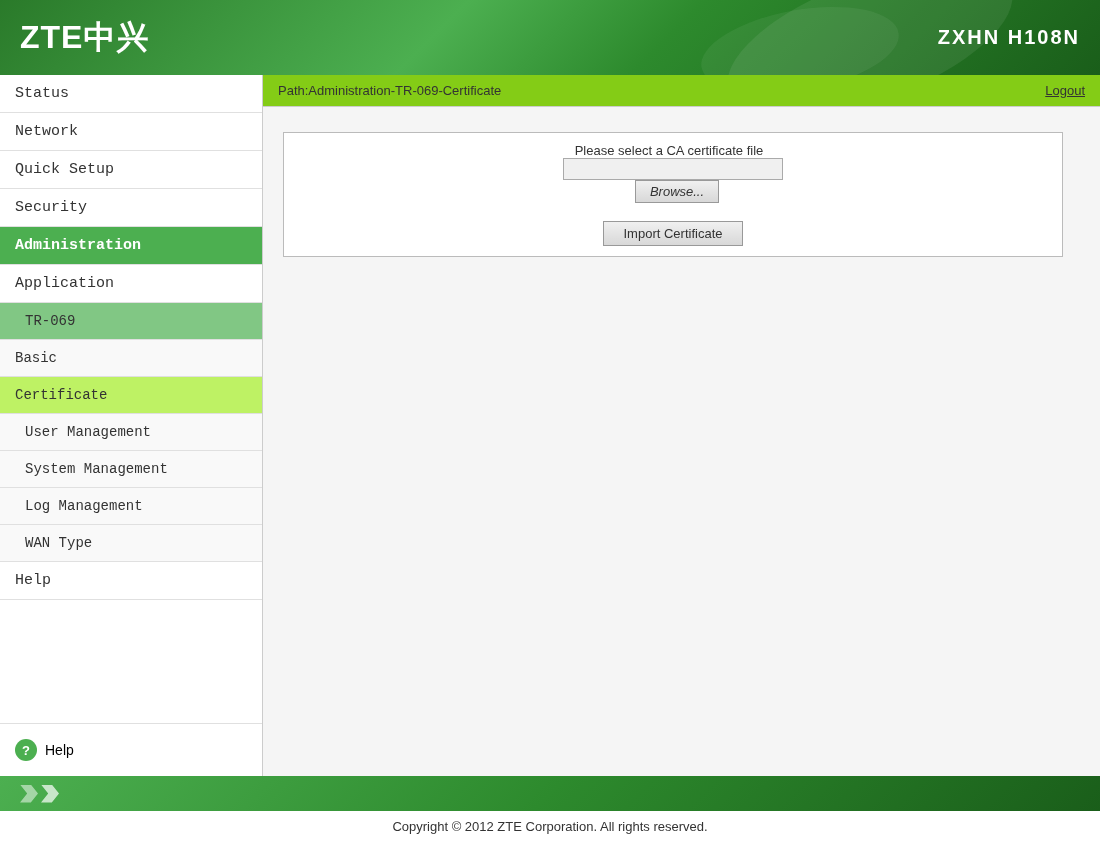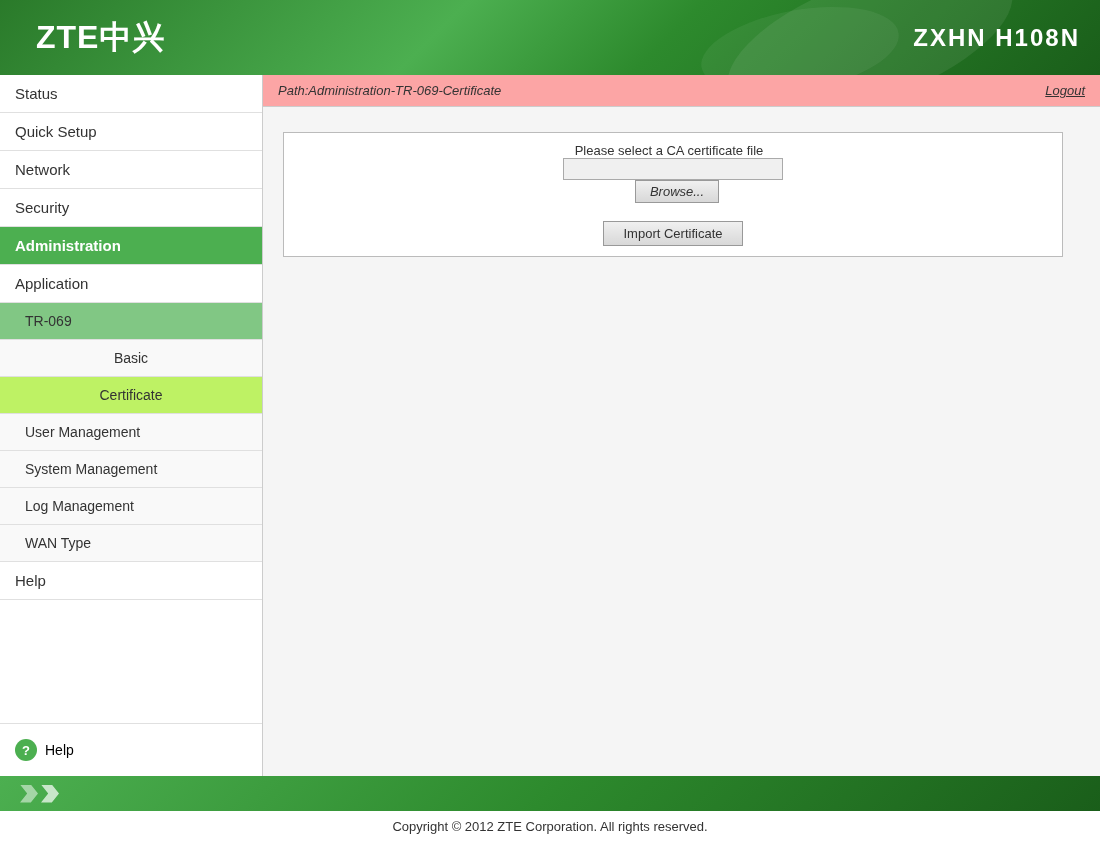--- a/index.html
+++ b/index.html
@@ -30,32 +30,31 @@
       position: absolute;
       top: 10px; right: 200px;
       width: 200px; height: 80px;
       background: rgba(255,255,255,0.06);
       border-radius: 50%;
       transform: rotate(-10deg);
     }
     .logo {
       display: flex;
       align-items: center;
-      margin-left: 16px;
     }
     .logo-text {
       color: white;
       font-size: 32px;
       font-weight: bold;
       font-family: Arial, sans-serif;
       letter-spacing: 1px;
     }
     .device-name {
       color: white;
-      font-size: 24px;
+      font-size: 20px;
       font-weight: bold;
       letter-spacing: 2px;
       position: relative;
       z-index: 1;
     }
 
     
     .main-container {
       display: flex;
       flex: 1;
@@ -66,20 +65,21 @@
     .sidebar {
       width: 263px;
       background: white;
       border-right: 1px solid #ccc;
       flex-shrink: 0;
       display: flex;
       flex-direction: column;
     }
     .sidebar-nav {
       flex: 1;
+      font-family: Liberation Mono, monospace;
     }
     .nav-item {
       padding: 10px 15px;
       border-bottom: 1px solid #e0e0e0;
       cursor: pointer;
       color: #333;
       font-size: 15px;
     }
     .nav-item.active-parent {
       background: #4caf50;
@@ -87,21 +87,20 @@
       font-weight: bold;
     }
     .nav-item.sub-item {
       padding-left: 25px;
       font-size: 14px;
       background: #f9f9f9;
     }
     .nav-item.sub-sub-item {
       font-size: 14px;
       background: #f9f9f9;
-      text-align: center;
     }
     .nav-item.sub-sub-active {
       background: #bef264;
       color: #333;
     }
     .nav-item.sub-active {
       background: #81c784;
       color: #333;
     }
     .sidebar-help {
@@ -126,27 +125,26 @@
     }
 
     
     .content-area {
       flex: 1;
       display: flex;
       flex-direction: column;
       background: #f5f5f5;
     }
     .content-header {
-      background: #fca5a5;
+      background: #84cc16;
       padding: 8px 15px;
       border-bottom: 1px solid #ccc;
       display: flex;
       justify-content: space-between;
       align-items: center;
-      font-style: italic;
     }
     .breadcrumb {
       color: #333;
       font-size: 13px;
     }
     .logout-link {
       color: #333;
       text-decoration: underline;
       cursor: pointer;
       font-size: 13px;
@@ -241,24 +239,24 @@
 
 <div class="main-container">
 
   <div class="sidebar">
     <div class="sidebar-nav">
 
       <div class="nav-item">
         <span>Status</span>
       </div>
       <div class="nav-item">
+        <span>Network</span>
+      </div>
+      <div class="nav-item">
         <span>Quick Setup</span>
-      </div>
-      <div class="nav-item">
-        <span>Network</span>
       </div>
       <div class="nav-item">
         <span>Security</span>
       </div>
       <div class="nav-item active-parent">
         <span>Administration</span>
       </div>
       <div class="nav-item">
         <span>Application</span>
       </div>

